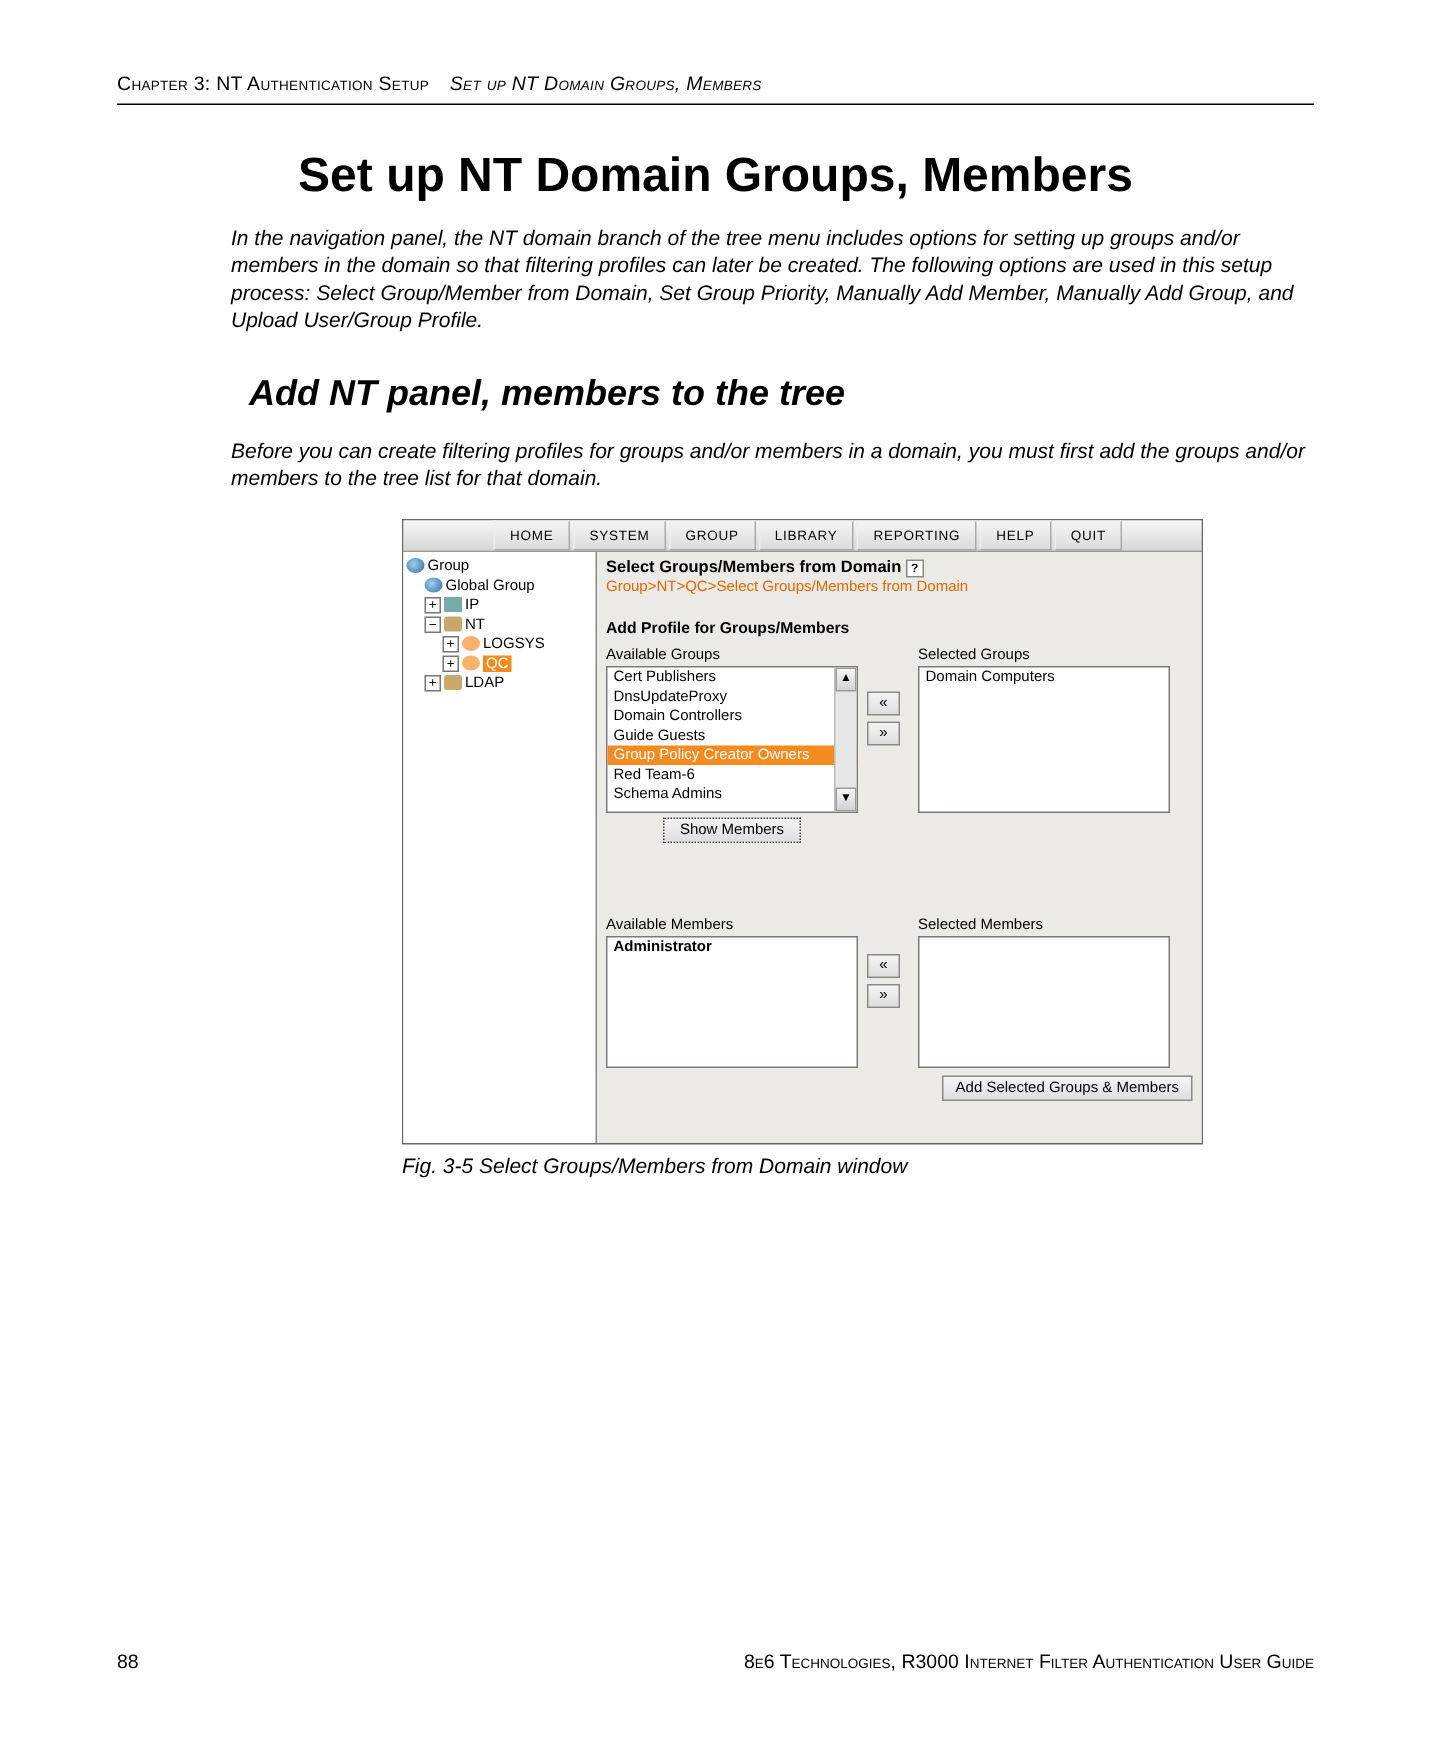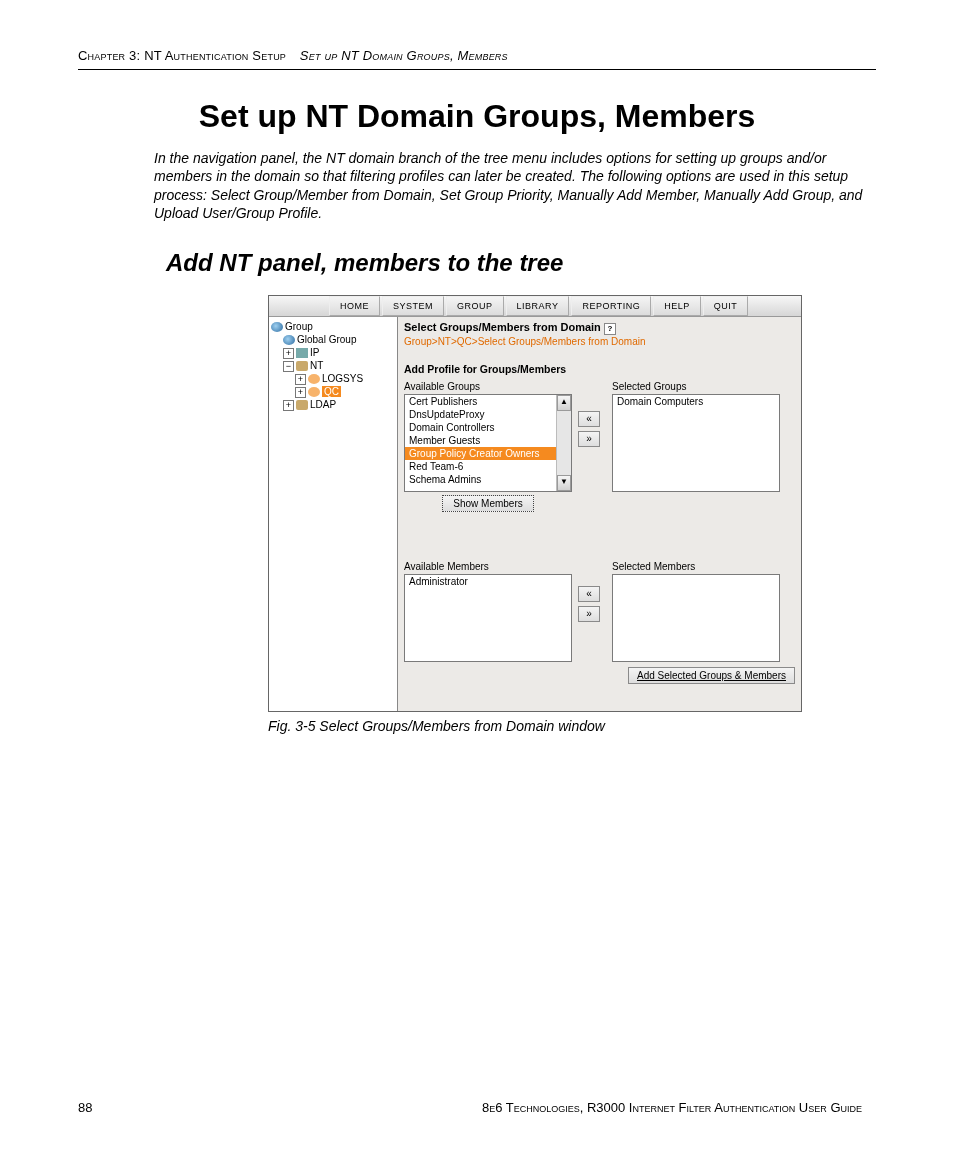--- a/index.html
+++ b/index.html
@@ -51,21 +51,21 @@
     margin-top: 18px;
   }
   .caption {
     font-size: 14px;
     font-style: italic;
     margin-top: 6px;
   }
   .footer {
     position: absolute;
     left: 78px;
-    right: 92px;
+    right: 78px;
     bottom: 44px;
     font-size: 13px;
     display: flex;
     justify-content: space-between;
     font-variant: small-caps;
   }
 
   
   .app {
     width: 532px;
@@ -156,21 +156,21 @@
   }
   .list-label { font-size: 10px; margin-bottom: 2px; }
   .listbox {
     border: 1px solid #7a7a7a;
     background: #fff;
     height: 96px;
     font-size: 10px;
     position: relative;
     overflow: hidden;
   }
-  .listbox.sm { height: 86px; }
+  .listbox.sm { height: 86px; font-weight: bold; }
   .listbox .row { padding: 1px 4px; white-space: nowrap; }
   .listbox .row.sel { background: #f58a1f; color: #fff; }
   .scroll {
     position: absolute; right: 0; top: 0; bottom: 0; width: 14px;
     background: #e6e6e6;
     border-left: 1px solid #bcbcbc;
     display: flex; flex-direction: column; justify-content: space-between;
   }
   .scroll .arr {
     height: 14px;
@@ -184,37 +184,38 @@
     border: 1px solid #8a8a8a;
     background: linear-gradient(#f4f4f4,#dedede);
     padding: 1px 6px;
     cursor: default;
   }
   .mover button { width: 22px; height: 16px; padding: 0; }
   .center-btn { text-align: center; margin-top: 6px; }
   .show-btn { border: 1px dotted #444; padding: 2px 10px; background: linear-gradient(#f4f4f4,#dedede); font-size: 10px; }
   .spacer { height: 46px; }
   .bottom-row { text-align: right; margin-top: 8px; }
-  .bottom-row .btn { padding: 2px 8px; text-decoration: underline; }
+  .bottom-row .btn { padding: 2px 8px; }
 </style>
 </head>
 <body>
 
 <div class="page">
   <div class="running-head">
     <span class="chap">Chapter 3: NT Authentication Setup</span>
     <span class="sect">Set up NT Domain Groups, Members</span>
   </div>
 
   <h1 class="title">Set up NT Domain Groups, Members</h1>
 
   <p class="body-text">In the navigation panel, the NT domain branch of the tree menu includes options for setting up groups and/or members in the domain so that filtering profiles can later be created. The following options are used in this setup process: Select Group/Member from Domain, Set Group Priority, Manually Add Member, Manually Add Group, and Upload User/Group Profile.</p>
 
   <h2 class="subhead">Add NT panel, members to the tree</h2>
 
+  <p class="body-text">Before you can create filtering profiles for groups and/or members in a domain, you must first add the groups and/or members to the tree list for that domain.</p>
 
   <div class="fig-wrap">
     <div class="app">
       <div class="menubar">
         <div class="mbtn">HOME</div>
         <div class="mbtn">SYSTEM</div>
         <div class="mbtn">GROUP</div>
         <div class="mbtn">LIBRARY</div>
         <div class="mbtn">REPORTING</div>
         <div class="mbtn">HELP</div>
@@ -238,21 +239,21 @@
           <div class="crumb">Group&gt;NT&gt;QC&gt;Select Groups/Members from Domain</div>
           <div class="section-label">Add Profile for Groups/Members</div>
 
           <div class="dual">
             <div>
               <div class="list-label">Available Groups</div>
               <div class="listbox" id="availGroups">
                 <div class="row">Cert Publishers</div>
                   <div class="row">DnsUpdateProxy</div>
                   <div class="row">Domain Controllers</div>
-                  <div class="row">Member Guests</div>
+                  <div class="row">Guide Guests</div>
                   <div class="row sel">Group Policy Creator Owners</div>
                   <div class="row">Red Team-6</div>
                   <div class="row">Schema Admins</div>
                   <div class="scroll">
                   <div class="arr">▲</div>
                   <div class="arr">▼</div>
                 </div>
               </div>
               <div class="center-btn"><span class="show-btn">Show Members</span></div>
             </div>

